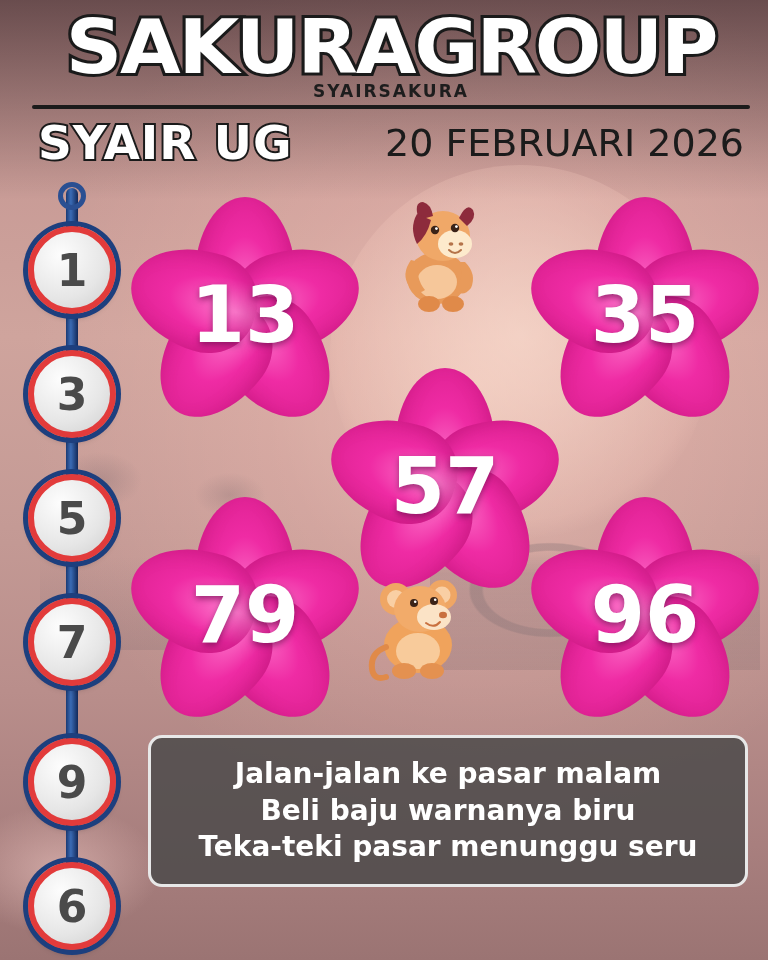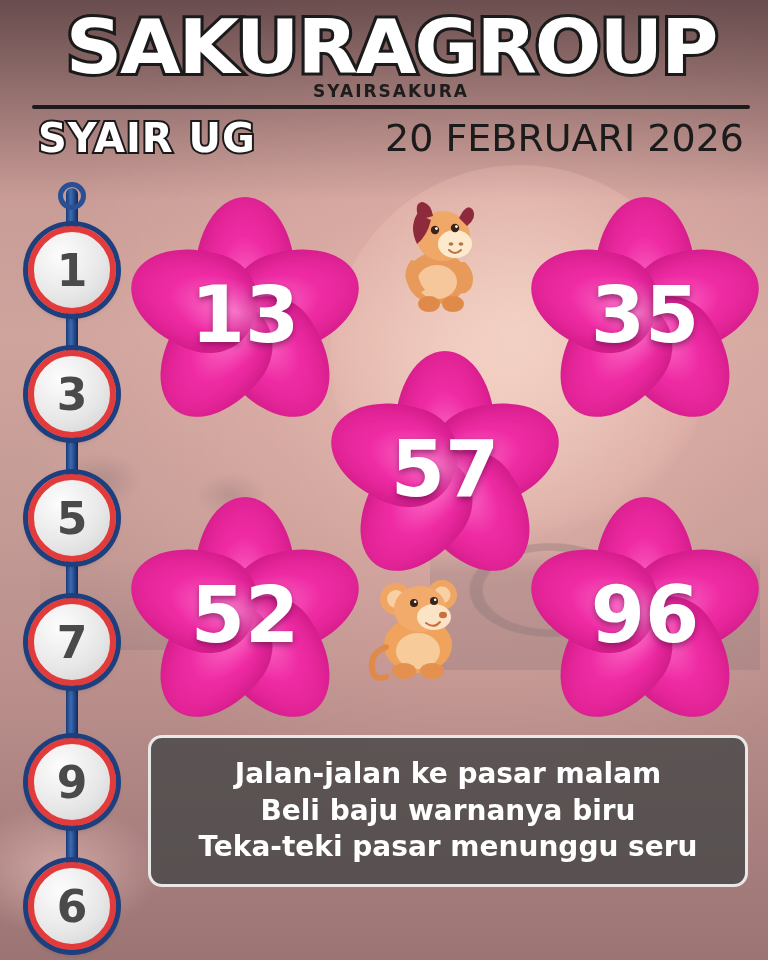--- a/index.html
+++ b/index.html
@@ -71,21 +71,21 @@
   }
   .rule {
     height:4px; background:#1b1b1b; margin:4px 8px 6px 8px; border-radius:2px;
   }
   .header-row {
     display:flex; align-items:center; justify-content:space-between;
     padding:0 14px;
   }
   .syair-title {
     font-family:"DejaVu Sans", sans-serif;
-    font-weight:bold; font-size:40px; letter-spacing:1px;
+    font-weight:bold; font-size:47px; letter-spacing:1px;
     color:#ffffff;
     -webkit-text-stroke:4px #1a1a1a;
     paint-order:stroke fill;
     text-transform:uppercase;
     text-align:center;
   }
   .date-title {
     font-family:"DejaVu Sans", sans-serif;
     font-weight:normal; font-size:38px; letter-spacing:0px;
     color:#1b1b1b;
@@ -141,21 +141,21 @@
     position:absolute; inset:0;
     display:flex; align-items:center; justify-content:center;
     font-family:"DejaVu Sans", sans-serif;
     font-weight:bold; font-size:78px;
     color:#ffffff;
     text-shadow:0 3px 6px rgba(80,10,60,.55);
     z-index:3;
   }
   .f1 { left:120px; top:190px; }
   .f2 { left:520px; top:190px; }
-  .f3 { left:320px; top:344px; }
+  .f3 { left:320px; top:361px; }
   .f4 { left:120px; top:490px; }
   .f5 { left:520px; top:490px; }
 
   
   .mascot { position:absolute; z-index:6; }
   .mascot svg { display:block; }
   .m-horse { left:385px; top:200px; }
   .m-mouse { left:360px; top:565px; }
 
   
@@ -246,21 +246,21 @@
     </div>
 
     <div class="flower f4">
       <div class="petals">
         <div class="petal" style="transform:rotate(0deg)"></div>
         <div class="petal" style="transform:rotate(72deg)"></div>
         <div class="petal" style="transform:rotate(144deg)"></div>
         <div class="petal" style="transform:rotate(216deg)"></div>
         <div class="petal" style="transform:rotate(288deg)"></div>
       </div>
-      <div class="num">52</div>
+      <div class="num">79</div>
     </div>
 
     <div class="flower f5">
       <div class="petals">
         <div class="petal" style="transform:rotate(0deg)"></div>
         <div class="petal" style="transform:rotate(72deg)"></div>
         <div class="petal" style="transform:rotate(144deg)"></div>
         <div class="petal" style="transform:rotate(216deg)"></div>
         <div class="petal" style="transform:rotate(288deg)"></div>
       </div>

